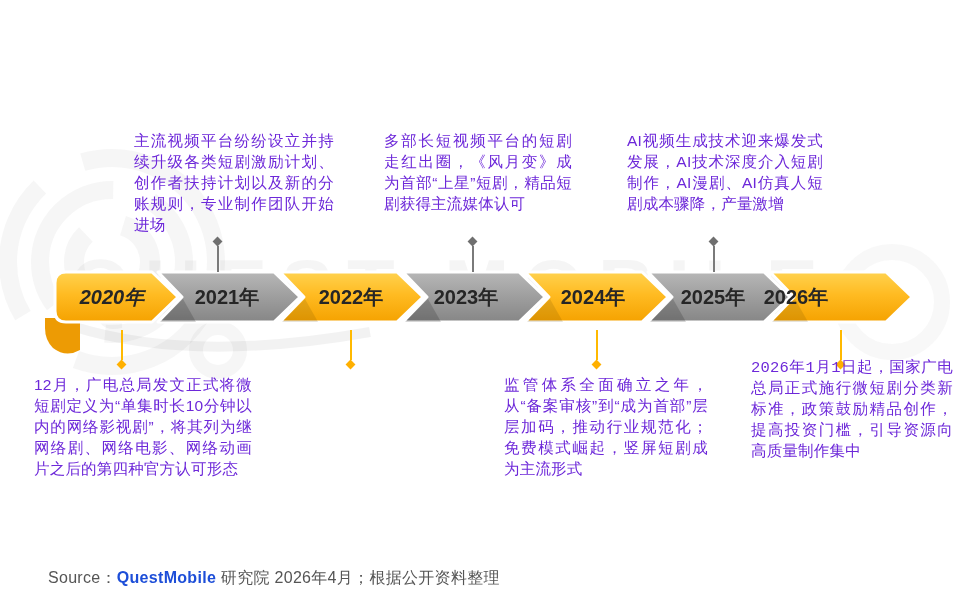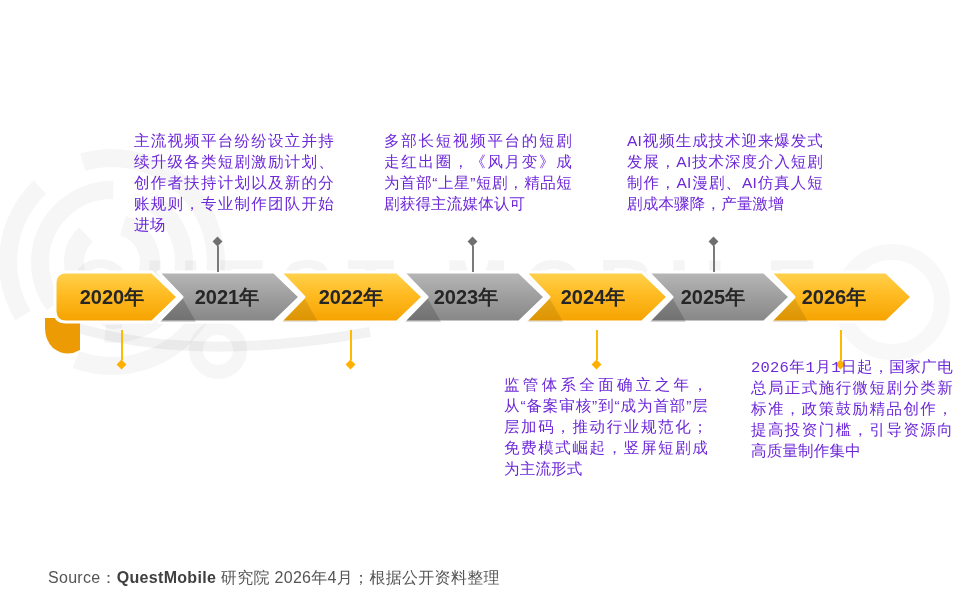--- a/index.html
+++ b/index.html
@@ -45,21 +45,21 @@
   .year-label {
     position: absolute; top: 284px; height: 26px; line-height: 26px;
     transform: translateX(-50%); font-size: 20px; font-weight: 600;
     color: #262626; z-index: 4; white-space: nowrap;
   }
 
   .source-line {
     position: absolute; left: 48px; top: 568px; font-size: 16px;
     color: #555; z-index: 5; letter-spacing: 0.3px;
   }
-  .source-line .brand { color: #404040; font-weight: 600; }
+  .source-line .brand { color: #1d4ed8; font-weight: 600; }
 </style>
 </head>
 <body>
 
 <div class="stage">
 
   <div class="wm-text">QUEST MOBILE</div>
   <svg class="wm-logo" style="left:0; top:140px;" width="290" height="270" viewBox="0 0 290 270">
     <g fill="none" stroke="rgba(120,120,120,0.065)">
       <circle cx="112" cy="122" r="38" stroke-width="20" stroke-dasharray="150 40"></circle>
@@ -135,28 +135,29 @@
       <path fill="url(#gradGray)" d="M 363,4 H 479 L 505,29 L 479,54 H 363 L 387,29 Z"></path>
       <path stroke="none" fill="rgba(0,0,0,0.16)" d="M 365,54 L 388,31 L 401,54 Z"></path>
       <path fill="url(#gradYellow)" d="M 240,4 H 357 L 383,29 L 357,54 H 240 L 264,29 Z"></path>
       <path stroke="none" fill="rgba(80,60,0,0.14)" d="M 242,54 L 265,31 L 278,54 Z"></path>
       <path fill="url(#gradGray)" d="M 118,4 H 234 L 260,29 L 234,54 H 118 L 142,29 Z"></path>
       <path stroke="none" fill="rgba(0,0,0,0.16)" d="M 120,54 L 143,31 L 156,54 Z"></path>
       <path fill="url(#gradYellow)" d="M 26,4 H 112 L 138,29 L 112,54 H 26 Q 15,54 15,43 V 15 Q 15,4 26,4 Z"></path>
     </g>
   </svg>
 
-  <div class="year-label" style="left:112px;">2020年</div>
+  <div class="year-label" style="left:112px;font-style:italic;">2020年</div>
   <div class="year-label" style="left:227px;">2021年</div>
   <div class="year-label" style="left:351px;">2022年</div>
   <div class="year-label" style="left:466px;">2023年</div>
   <div class="year-label" style="left:593px;">2024年</div>
   <div class="year-label" style="left:713px;">2025年</div>
-  <div class="year-label" style="left:834px;text-align:center;">2026年</div>
+  <div class="year-label" style="left:796px;text-align:center;">2026年</div>
 
+  <div class="event" style="left:34px; top:374px; width:218px;">12月，广电总局发文正式将微短剧定义为“单集时长10分钟以内的网络影视剧”，将其列为继网络剧、网络电影、网络动画片之后的第四种官方认可形态</div>
   <div class="event" style="left:504px; top:374px; width:204px;">监管体系全面确立之年，从“备案审核”到“成为首部”层层加码，推动行业规范化；免费模式崛起，竖屏短剧成为主流形式</div>
   <div class="event" style="left:751px; top:358px; width:202px;font-family:Liberation Mono, monospace;">2026年1月1日起，国家广电总局正式施行微短剧分类新标准，政策鼓励精品创作，提高投资门槛，引导资源向高质量制作集中</div>
 
   <div class="source-line">
     <span>Source：</span><span class="brand">QuestMobile</span><span> 研究院 2026年4月；根据公开资料整理</span>
   </div>
 
 </div>
 
 </body></html>

